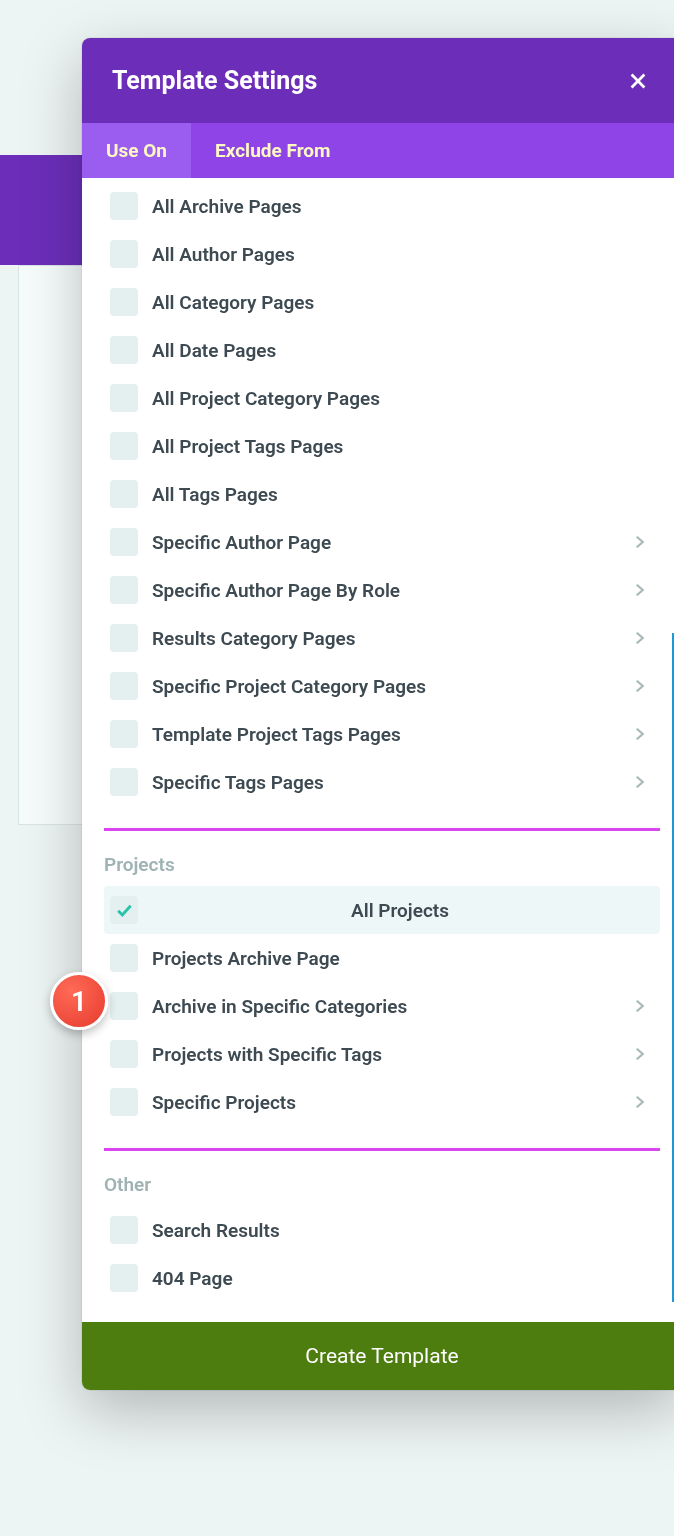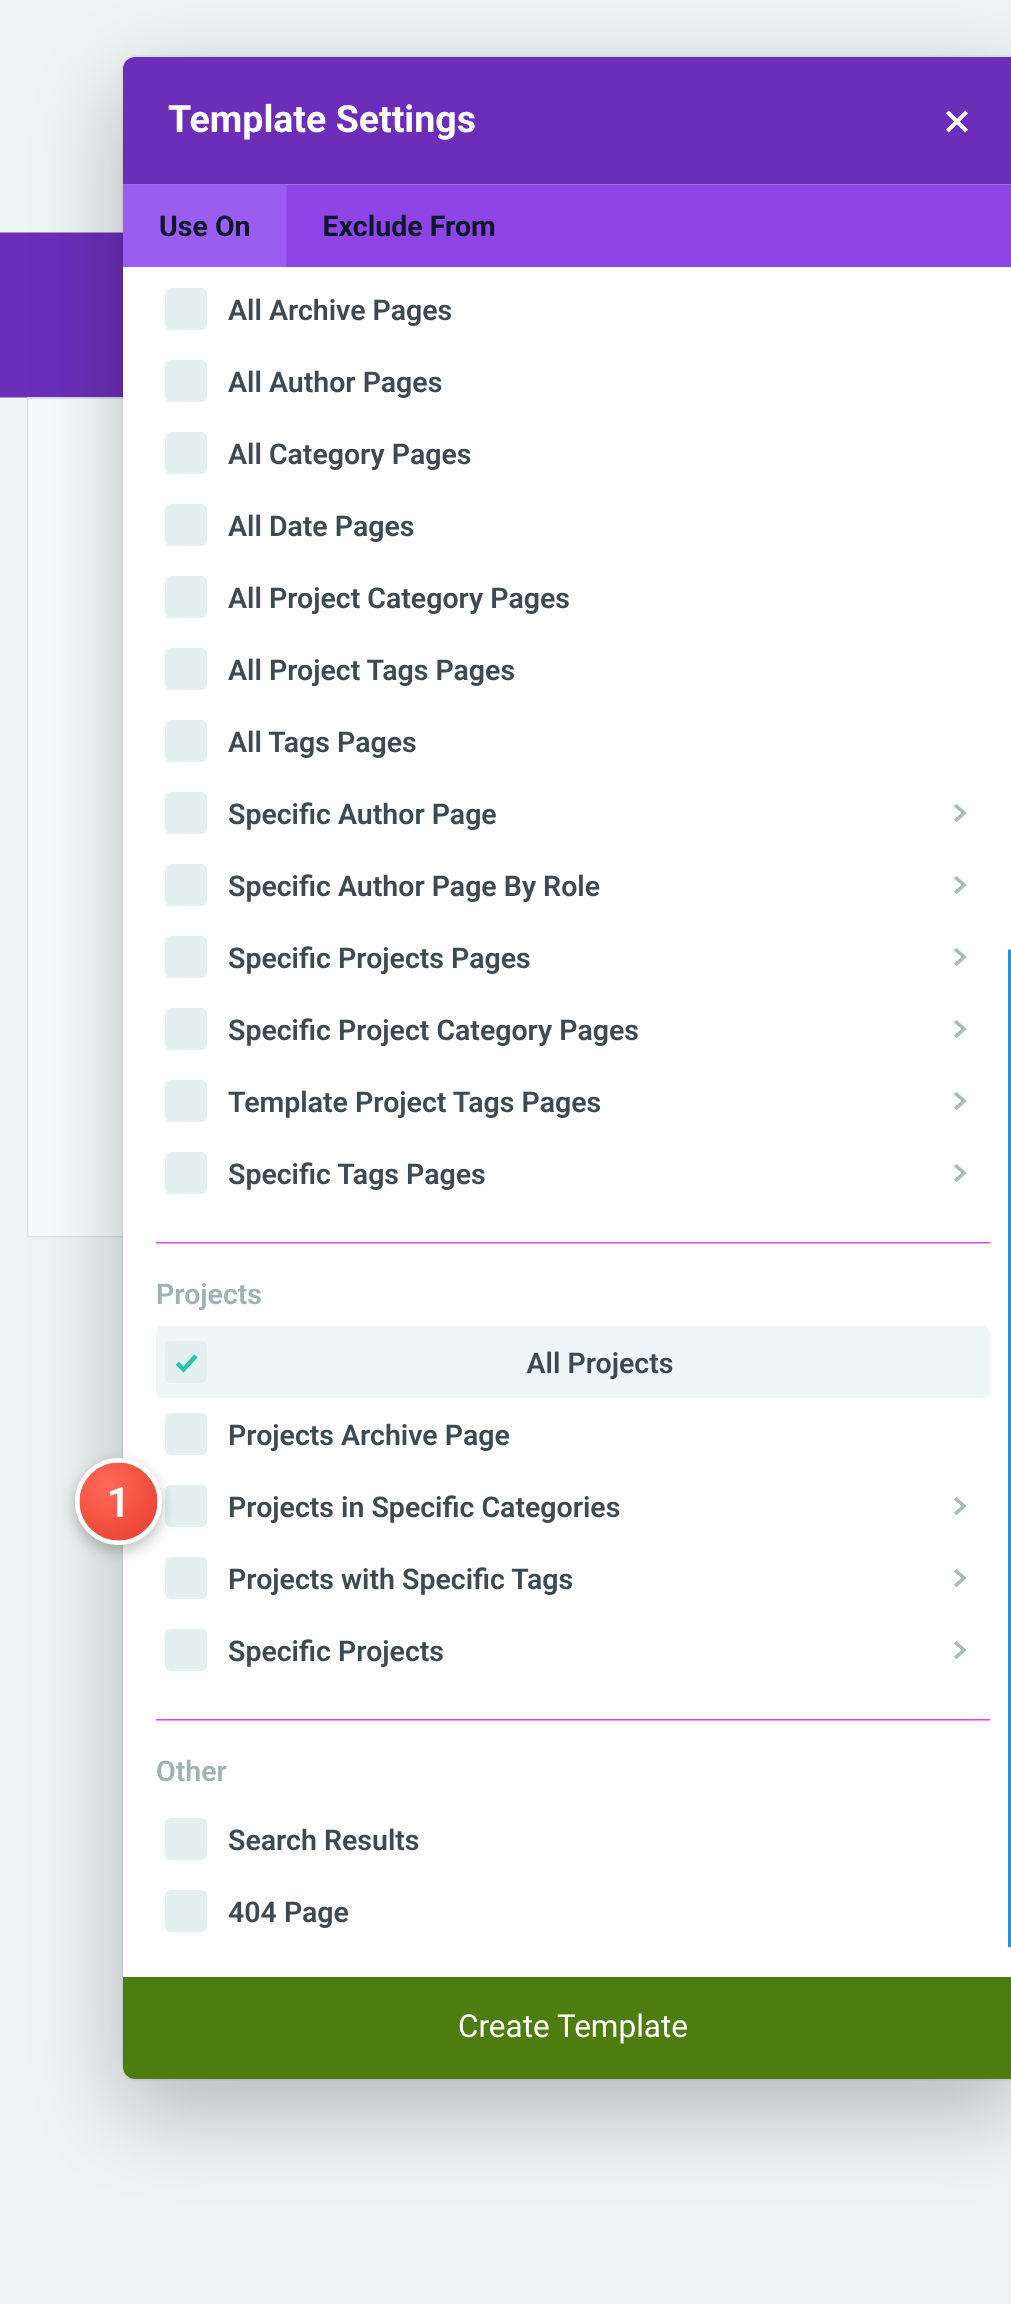--- a/index.html
+++ b/index.html
@@ -55,42 +55,42 @@
   }
   .close-btn svg { width: 22px; height: 22px; stroke: #fff; stroke-width: 3; }
   .tabs {
     display: flex;
     background: #8e44e6;
   }
   .tab {
     padding: 16px 24px;
     font-size: 19px;
     font-weight: 700;
-    color: #0f172a;
+    color: #fef9c3;
     cursor: pointer;
   }
   .tab.active {
     background: #9b5cf0;
   }
   .content-wrap {
     position: relative;
   }
   .scroll-indicator {
     position: absolute;
     right: 0;
     top: 455px;
     width: 10px;
     bottom: 0;
     background: #1f99d6;
   }
   .content {
     padding: 4px 22px 0 22px;
   }
   .section {
-    border-top: 1px solid #d946ef;
+    border-top: 3px solid #d946ef;
     padding-top: 22px;
     margin-top: 22px;
   }
   .section.first {
     border-top: none;
     padding-top: 0;
     margin-top: 0;
   }
   .section-title {
     color: #9fb3b3;
@@ -224,21 +224,21 @@
           </div>
           <div class="row">
             <div class="checkbox"></div>
             <div class="row-label">Specific Author Page By Role</div>
             <svg class="chevron" viewBox="0 0 24 24">
               <path d="M9 5 L17 12 L9 19"></path>
             </svg>
           </div>
           <div class="row">
             <div class="checkbox"></div>
-            <div class="row-label">Specific Projects Pages</div>
+            <div class="row-label">Results Category Pages</div>
             <svg class="chevron" viewBox="0 0 24 24">
               <path d="M9 5 L17 12 L9 19"></path>
             </svg>
           </div>
           <div class="row">
             <div class="checkbox"></div>
             <div class="row-label">Specific Project Category Pages</div>
             <svg class="chevron" viewBox="0 0 24 24">
               <path d="M9 5 L17 12 L9 19"></path>
             </svg>
@@ -267,21 +267,21 @@
               </svg>
             </div>
             <div class="row-label">All Projects</div>
           </div>
           <div class="row">
             <div class="checkbox"></div>
             <div class="row-label">Projects Archive Page</div>
           </div>
           <div class="row">
             <div class="checkbox"></div>
-            <div class="row-label">Projects in Specific Categories</div>
+            <div class="row-label">Archive in Specific Categories</div>
             <svg class="chevron" viewBox="0 0 24 24">
               <path d="M9 5 L17 12 L9 19"></path>
             </svg>
           </div>
           <div class="row">
             <div class="checkbox"></div>
             <div class="row-label">Projects with Specific Tags</div>
             <svg class="chevron" viewBox="0 0 24 24">
               <path d="M9 5 L17 12 L9 19"></path>
             </svg>

